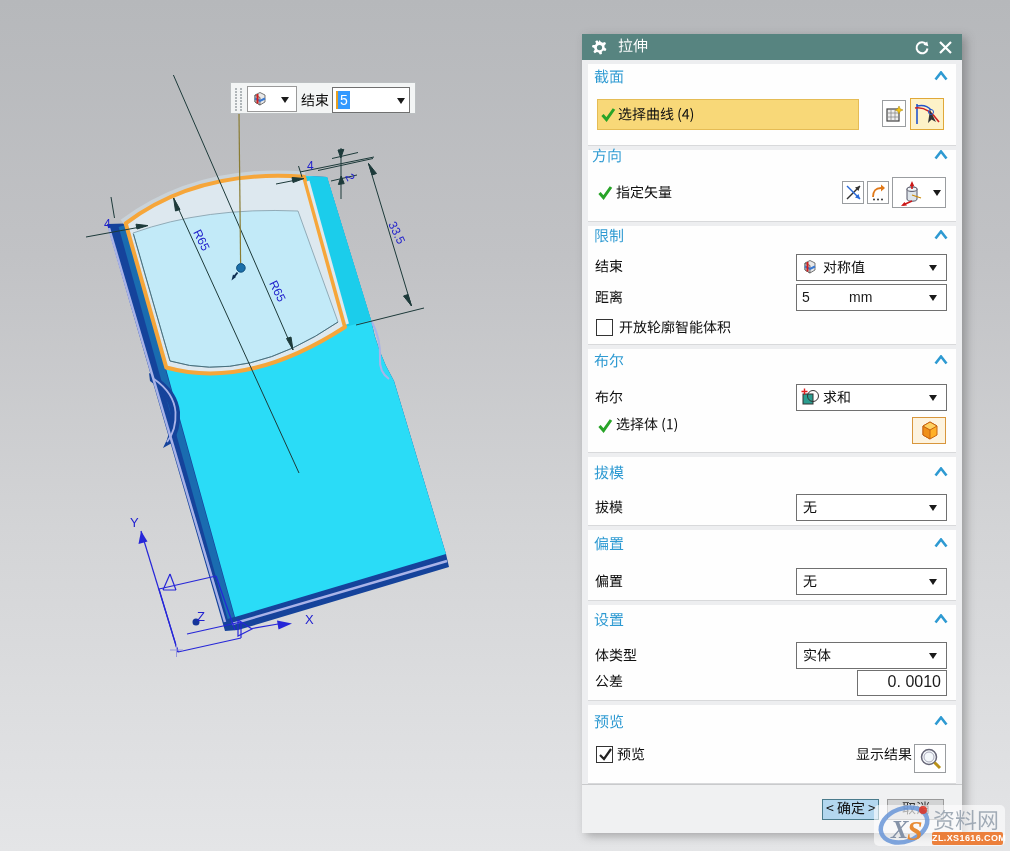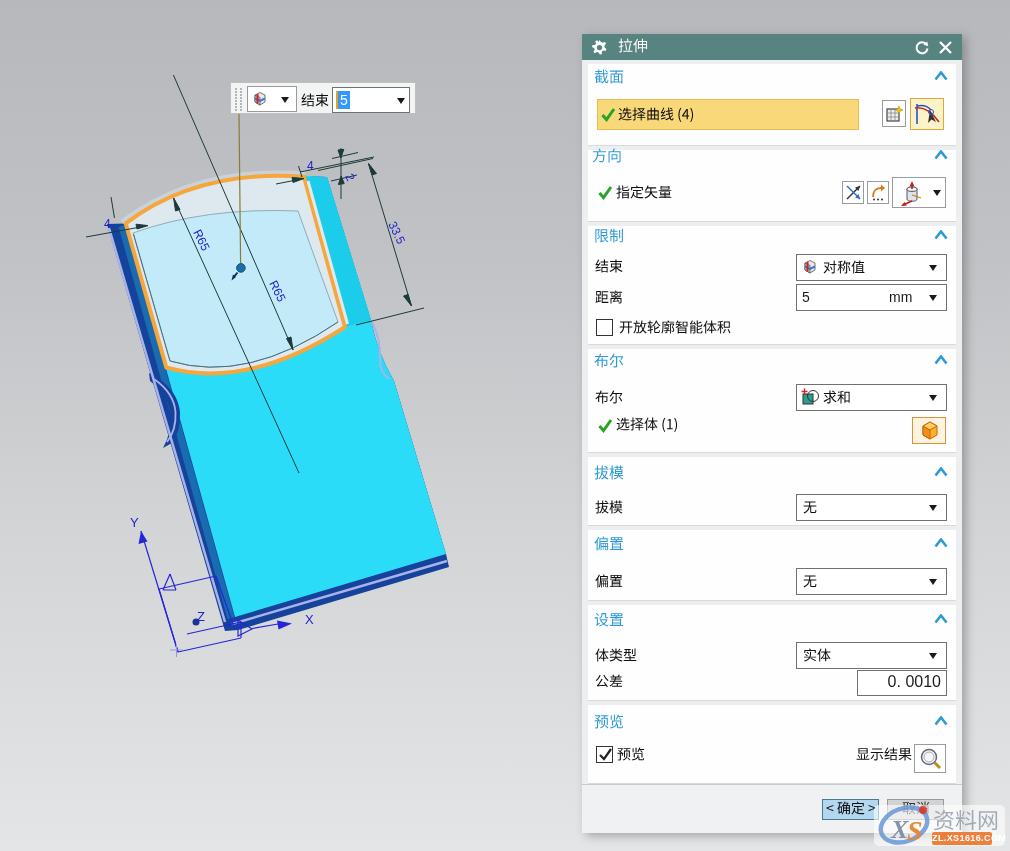--- a/index.html
+++ b/index.html
@@ -213,21 +213,21 @@
   </svg>
 <svg style="position:absolute;left:823px;top:260px" width="43" height="18" viewBox="0 0 43 18">
     <path transform="translate(0,12.3)" fill="#111" d="M7.0 -5.5C7.7 -4.5 8.3 -3.2 8.5 -2.4L9.5 -2.8C9.2 -3.7 8.6 -4.9 7.9 -5.9ZM1.3 -6.3C2.1 -5.6 3.0 -4.7 3.9 -3.7C3.0 -1.9 1.9 -0.6 0.6 0.2C0.9 0.4 1.2 0.8 1.4 1.1C2.7 0.2 3.8 -1.1 4.6 -2.8C5.2 -2.1 5.8 -1.3 6.1 -0.7L6.9 -1.5C6.5 -2.2 5.9 -3.1 5.1 -3.9C5.7 -5.5 6.2 -7.5 6.4 -9.7L5.8 -9.9L5.6 -9.9H1.0V-8.9H5.3C5.1 -7.4 4.7 -6.0 4.3 -4.8C3.6 -5.6 2.8 -6.3 2.0 -7.0ZM10.7 -11.8V-8.4H6.7V-7.4H10.7V-0.3C10.7 -0.1 10.6 0.0 10.4 0.0C10.1 0.0 9.4 0.0 8.5 0.0C8.6 0.3 8.8 0.8 8.8 1.1C10.0 1.1 10.7 1.1 11.1 0.9C11.6 0.7 11.7 0.4 11.7 -0.3V-7.4H13.4V-8.4H11.7V-11.8Z M21.2 -6.3C20.8 -4.5 20.3 -2.8 19.5 -1.7C19.7 -1.6 20.2 -1.3 20.3 -1.1C21.1 -2.4 21.8 -4.2 22.1 -6.1ZM24.9 -6.2C25.6 -4.6 26.2 -2.6 26.3 -1.3L27.3 -1.6C27.1 -2.9 26.5 -4.9 25.9 -6.4ZM21.4 -11.7C21.1 -9.9 20.5 -8.2 19.7 -6.9V-7.7H17.9V-10.2C18.6 -10.4 19.2 -10.6 19.7 -10.8L19.1 -11.6C18.1 -11.2 16.4 -10.8 14.9 -10.5C15.0 -10.3 15.1 -9.9 15.2 -9.7C15.7 -9.8 16.3 -9.9 16.9 -10.0V-7.7H14.8V-6.8H16.8C16.3 -5.2 15.3 -3.3 14.5 -2.3C14.6 -2.1 14.9 -1.7 15.0 -1.4C15.7 -2.3 16.4 -3.7 16.9 -5.1V1.1H17.9V-5.2C18.4 -4.6 18.9 -3.8 19.1 -3.4L19.7 -4.2C19.5 -4.5 18.3 -5.8 17.9 -6.2V-6.8H19.6L19.5 -6.7C19.8 -6.6 20.2 -6.3 20.4 -6.1C20.9 -6.9 21.4 -7.8 21.7 -8.9H23.1V-0.2C23.1 0.0 23.1 0.1 22.9 0.1C22.7 0.1 22.1 0.1 21.4 0.1C21.6 0.3 21.8 0.8 21.8 1.1C22.7 1.1 23.3 1.0 23.7 0.9C24.1 0.7 24.2 0.4 24.2 -0.2V-8.9H26.1C25.9 -8.4 25.6 -7.9 25.3 -7.4L26.3 -7.1C26.7 -7.9 27.1 -8.9 27.4 -9.8L26.7 -10.0L26.6 -9.9H22.1C22.2 -10.4 22.3 -11.0 22.5 -11.5Z M36.4 -11.8C36.3 -11.3 36.3 -10.8 36.2 -10.3H32.6V-9.4H36.0C36.0 -8.9 35.9 -8.5 35.8 -8.1H33.3V-0.2H32.0V0.7H41.4V-0.2H40.2V-8.1H36.7C36.8 -8.5 36.9 -8.9 37.0 -9.4H41.0V-10.3H37.3L37.5 -11.7ZM34.3 -0.2V-1.4H39.2V-0.2ZM34.3 -5.3H39.2V-4.1H34.3ZM34.3 -6.1V-7.3H39.2V-6.1ZM34.3 -3.3H39.2V-2.1H34.3ZM31.7 -11.7C31.0 -9.6 29.7 -7.5 28.4 -6.2C28.6 -5.9 28.9 -5.4 29.0 -5.1C29.4 -5.6 29.8 -6.1 30.2 -6.7V1.1H31.2V-8.2C31.8 -9.3 32.3 -10.3 32.7 -11.4Z"></path>
   </svg>
 <svg style="position:absolute;left:595px;top:290px" width="29" height="18" viewBox="0 0 29 18">
     <path transform="translate(0,12.3)" fill="#111" d="M2.1 -10.2H4.8V-7.8H2.1ZM7.7 -6.8H11.4V-4.0H7.7ZM13.2 -11.0H6.7V0.6H13.4V-0.5H7.7V-3.0H12.4V-7.8H7.7V-10.0H13.2ZM0.5 -0.5 0.8 0.5C2.2 0.1 4.2 -0.5 6.1 -1.0L6.0 -1.9L4.2 -1.5V-3.9H6.0V-4.9H4.2V-6.9H5.8V-11.2H1.2V-6.9H3.2V-1.2L2.1 -0.9V-5.5H1.2V-0.7Z M20.0 -11.6C20.2 -11.2 20.4 -10.8 20.5 -10.5H14.9V-9.5H27.1V-10.5H21.6C21.5 -10.9 21.2 -11.4 21.0 -11.9ZM18.1 -0.3C18.5 -0.5 19.0 -0.5 23.2 -1.0C23.4 -0.7 23.6 -0.5 23.7 -0.3L24.4 -0.8C24.1 -1.4 23.3 -2.4 22.7 -3.1L22.0 -2.7L22.7 -1.8L19.2 -1.4C19.7 -2.0 20.2 -2.6 20.6 -3.2H25.5V0.0C25.5 0.2 25.4 0.3 25.2 0.3C25.0 0.3 24.2 0.3 23.4 0.2C23.6 0.5 23.7 0.8 23.8 1.1C24.8 1.1 25.5 1.1 26.0 0.9C26.4 0.8 26.5 0.5 26.5 0.0V-4.2H21.1L21.7 -5.1H25.6V-9.1H24.6V-6.0H17.4V-9.1H16.4V-5.1H20.5C20.3 -4.8 20.1 -4.5 20.0 -4.2H15.5V1.1H16.5V-3.2H19.4C19.1 -2.7 18.8 -2.3 18.6 -2.1C18.3 -1.7 18.1 -1.4 17.8 -1.3C17.9 -1.1 18.1 -0.5 18.1 -0.3ZM22.8 -9.3C22.4 -8.9 21.8 -8.6 21.2 -8.2C20.4 -8.6 19.6 -8.9 18.9 -9.3L18.5 -8.8C19.1 -8.5 19.8 -8.1 20.4 -7.8C19.6 -7.4 18.8 -7.0 18.1 -6.8C18.2 -6.6 18.5 -6.3 18.6 -6.1C19.4 -6.5 20.3 -6.9 21.2 -7.4C22.0 -7.0 22.8 -6.6 23.3 -6.2L23.8 -6.8C23.3 -7.1 22.6 -7.5 21.9 -7.9C22.5 -8.2 23.0 -8.6 23.5 -9.0Z"></path>
   </svg>
 <div class="abs" style="left:796px;top:284px;width:151px;height:27px;background:#fff;border:1px solid #707070"></div>
 <div class="darr" style="left:929px;top:295px"></div>
 <div class="lbl" style="left:802px;top:289px">5</div>
-<div class="lbl" style="left:889px;top:289px">mm</div>
+<div class="lbl" style="left:849px;top:289px">mm</div>
 <div class="cb" style="left:596px;top:319px"></div>
 <svg style="position:absolute;left:619px;top:320px" width="113" height="18" viewBox="0 0 113 18">
     <path transform="translate(0,12.3)" fill="#111" d="M9.1 -9.8V-5.9H5.2V-6.5V-9.8ZM0.7 -5.9V-4.8H4.0C3.8 -2.9 3.1 -1.1 0.8 0.4C1.0 0.6 1.4 0.9 1.6 1.2C4.2 -0.5 4.9 -2.6 5.1 -4.8H9.1V1.1H10.2V-4.8H13.3V-5.9H10.2V-9.8H12.9V-10.8H1.2V-9.8H4.1V-6.5L4.1 -5.9Z M16.9 -11.5C17.1 -10.9 17.5 -10.1 17.6 -9.6L18.6 -9.9C18.4 -10.4 18.1 -11.2 17.8 -11.8ZM14.6 -9.5V-8.5H16.3V-5.6C16.3 -3.6 16.1 -1.4 14.3 0.4C14.6 0.6 15.0 0.9 15.1 1.1C17.0 -0.9 17.3 -3.3 17.3 -5.6V-5.7H19.2C19.1 -1.8 19.0 -0.5 18.8 -0.2C18.7 0.0 18.5 0.0 18.3 0.0C18.1 0.0 17.6 0.0 17.0 -0.0C17.2 0.3 17.3 0.7 17.3 1.0C17.9 1.0 18.5 1.0 18.8 1.0C19.2 0.9 19.4 0.8 19.7 0.5C20.0 0.0 20.1 -1.6 20.2 -6.2C20.2 -6.3 20.2 -6.7 20.2 -6.7H17.3V-8.5H20.8V-9.5ZM22.8 -8.2H25.4C25.1 -6.4 24.7 -4.9 24.0 -3.6C23.4 -4.9 23.0 -6.4 22.7 -8.0ZM22.6 -11.8C22.1 -9.4 21.4 -7.0 20.2 -5.5C20.5 -5.3 20.9 -4.9 21.0 -4.7C21.4 -5.2 21.8 -5.8 22.1 -6.5C22.4 -5.0 22.8 -3.7 23.4 -2.6C22.6 -1.4 21.5 -0.4 20.0 0.2C20.2 0.4 20.6 0.9 20.6 1.1C22.1 0.4 23.1 -0.5 24.0 -1.6C24.7 -0.4 25.7 0.5 26.9 1.1C27.0 0.8 27.4 0.4 27.6 0.2C26.3 -0.4 25.4 -1.3 24.6 -2.5C25.5 -4.0 26.1 -5.9 26.4 -8.2H27.5V-9.1H23.1C23.3 -9.9 23.5 -10.8 23.6 -11.6Z M37.0 -11.8C36.4 -10.1 35.2 -8.1 33.2 -6.6C33.5 -6.4 33.8 -6.1 34.0 -5.8C35.5 -7.1 36.6 -8.6 37.4 -10.0C38.3 -8.4 39.5 -6.9 40.7 -6.0C40.9 -6.2 41.2 -6.6 41.5 -6.8C40.2 -7.7 38.7 -9.4 37.9 -11.1L38.1 -11.6ZM39.4 -6.0C38.6 -5.3 37.3 -4.5 36.2 -3.9V-6.6H35.2V-0.8C35.2 0.4 35.5 0.7 36.9 0.7C37.2 0.7 39.0 0.7 39.3 0.7C40.5 0.7 40.8 0.2 40.9 -1.7C40.6 -1.8 40.2 -2.0 40.0 -2.1C39.9 -0.5 39.8 -0.2 39.2 -0.2C38.8 -0.2 37.3 -0.2 37.0 -0.2C36.3 -0.2 36.2 -0.3 36.2 -0.8V-2.8C37.5 -3.4 39.0 -4.3 40.2 -5.1ZM29.1 -4.6C29.2 -4.8 29.7 -4.8 30.1 -4.8H31.2V-2.8L28.6 -2.3L28.8 -1.3L31.2 -1.8V1.1H32.2V-2.0L33.9 -2.3L33.8 -3.2L32.2 -3.0V-4.8H33.6V-5.8H32.2V-8.0H31.2V-5.8H30.0C30.4 -6.8 30.8 -7.9 31.1 -9.1H33.6V-10.1H31.4C31.5 -10.6 31.6 -11.1 31.7 -11.6L30.7 -11.8C30.6 -11.2 30.5 -10.7 30.4 -10.1H28.7V-9.1H30.2C29.9 -8.0 29.6 -7.0 29.4 -6.7C29.2 -6.0 29.0 -5.6 28.8 -5.5C28.9 -5.3 29.1 -4.8 29.1 -4.6Z M46.4 -6.3H49.2V-5.3H46.4ZM45.6 -7.0V-4.7H50.1V-7.0ZM46.9 -9.3C47.1 -9.0 47.2 -8.7 47.4 -8.4H45.0V-7.6H50.6V-8.4H48.5C48.4 -8.8 48.1 -9.2 47.9 -9.6ZM49.6 -4.0 49.4 -4.0H45.3V-3.3H48.6C48.2 -3.0 47.8 -2.7 47.4 -2.6V-2.0L44.7 -1.9L44.8 -1.0L47.4 -1.2V0.0C47.4 0.2 47.3 0.2 47.2 0.2C47.0 0.2 46.4 0.2 45.8 0.2C45.9 0.4 46.0 0.7 46.1 1.0C46.9 1.0 47.5 1.0 47.9 0.8C48.2 0.7 48.3 0.5 48.3 0.1V-1.3L50.7 -1.4L50.7 -2.2L48.3 -2.1V-2.3C49.1 -2.6 49.8 -3.1 50.4 -3.6L49.8 -4.1ZM51.1 -8.8V1.1H52.0V-7.9H54.0C53.7 -7.0 53.3 -6.0 52.8 -5.0C53.9 -4.0 54.2 -3.1 54.2 -2.5C54.2 -2.0 54.2 -1.7 53.9 -1.6C53.8 -1.5 53.6 -1.4 53.4 -1.4C53.2 -1.4 52.9 -1.4 52.5 -1.5C52.7 -1.2 52.8 -0.8 52.8 -0.5C53.1 -0.5 53.5 -0.5 53.8 -0.5C54.1 -0.6 54.4 -0.7 54.6 -0.8C55.0 -1.1 55.2 -1.6 55.2 -2.4C55.2 -3.2 54.9 -4.1 53.8 -5.2C54.3 -6.2 54.9 -7.4 55.3 -8.4L54.6 -8.8L54.5 -8.8ZM48.5 -11.6C48.7 -11.3 48.8 -10.9 49.0 -10.6H43.5V-6.3C43.5 -4.2 43.5 -1.4 42.4 0.6C42.7 0.7 43.1 1.0 43.3 1.2C44.4 -1.0 44.5 -4.1 44.5 -6.3V-9.7H55.3V-10.6H50.2C50.0 -11.0 49.8 -11.5 49.5 -11.8Z M64.6 -9.7H67.5V-6.7H64.6ZM63.6 -10.6V-5.7H68.5V-10.6ZM59.8 -1.7H66.3V-0.3H59.8ZM59.8 -2.5V-3.8H66.3V-2.5ZM58.7 -4.7V1.1H59.8V0.6H66.3V1.1H67.4V-4.7ZM58.3 -11.8C58.0 -10.8 57.4 -9.7 56.7 -9.0C56.9 -8.9 57.3 -8.6 57.5 -8.5C57.8 -8.8 58.1 -9.3 58.4 -9.7H59.6V-8.9L59.6 -8.4H56.7V-7.5H59.4C59.1 -6.7 58.4 -5.8 56.6 -5.1C56.8 -4.9 57.1 -4.6 57.2 -4.3C58.7 -5.0 59.6 -5.8 60.0 -6.6C60.7 -6.1 61.8 -5.4 62.2 -5.0L62.9 -5.8C62.5 -6.0 60.9 -7.0 60.4 -7.3L60.4 -7.5H63.0V-8.4H60.6L60.6 -8.9V-9.7H62.7V-10.6H58.9C59.0 -10.9 59.1 -11.3 59.2 -11.6Z M75.4 -5.9V-4.7H72.4V-5.9ZM71.4 -6.8V1.1H72.4V-1.8H75.4V-0.1C75.4 0.1 75.3 0.1 75.1 0.1C74.9 0.1 74.3 0.1 73.7 0.1C73.8 0.4 74.0 0.8 74.0 1.1C74.9 1.1 75.5 1.1 75.9 0.9C76.3 0.7 76.4 0.4 76.4 -0.1V-6.8ZM72.4 -3.9H75.4V-2.6H72.4ZM82.0 -10.7C81.2 -10.3 80.0 -9.8 78.8 -9.4V-11.7H77.7V-7.1C77.7 -5.9 78.1 -5.6 79.4 -5.6C79.7 -5.6 81.5 -5.6 81.8 -5.6C82.9 -5.6 83.2 -6.1 83.4 -7.8C83.1 -7.9 82.6 -8.0 82.4 -8.2C82.4 -6.8 82.3 -6.6 81.7 -6.6C81.3 -6.6 79.8 -6.6 79.5 -6.6C78.9 -6.6 78.8 -6.7 78.8 -7.1V-8.5C80.1 -8.9 81.6 -9.4 82.7 -9.9ZM82.2 -4.5C81.4 -3.9 80.0 -3.4 78.8 -3.0V-5.2H77.7V-0.5C77.7 0.7 78.1 1.0 79.4 1.0C79.7 1.0 81.6 1.0 81.9 1.0C83.1 1.0 83.4 0.5 83.5 -1.4C83.2 -1.5 82.8 -1.6 82.5 -1.8C82.5 -0.2 82.4 0.1 81.8 0.1C81.4 0.1 79.8 0.1 79.5 0.1C78.9 0.1 78.8 -0.0 78.8 -0.5V-2.1C80.2 -2.5 81.8 -3.1 82.9 -3.7ZM71.2 -7.7C71.5 -7.9 72.0 -7.9 75.8 -8.2C75.9 -7.9 76.0 -7.7 76.1 -7.5L77.0 -7.9C76.7 -8.7 76.0 -10.0 75.2 -10.9L74.4 -10.6C74.7 -10.1 75.1 -9.5 75.4 -9.0L72.3 -8.8C72.9 -9.6 73.5 -10.5 74.0 -11.5L72.9 -11.8C72.5 -10.7 71.7 -9.6 71.5 -9.3C71.2 -9.0 71.0 -8.8 70.8 -8.8C70.9 -8.5 71.1 -8.0 71.2 -7.7Z M87.5 -11.7C86.8 -9.6 85.7 -7.5 84.4 -6.1C84.6 -5.9 84.9 -5.3 85.0 -5.1C85.5 -5.6 85.9 -6.1 86.2 -6.7V1.1H87.2V-8.5C87.7 -9.4 88.1 -10.4 88.5 -11.4ZM89.8 -2.5V-1.5H92.1V1.0H93.2V-1.5H95.4V-2.5H93.2V-7.3C94.0 -4.9 95.4 -2.5 96.8 -1.2C97.0 -1.5 97.4 -1.8 97.6 -2.0C96.1 -3.2 94.7 -5.6 93.8 -7.9H97.4V-8.9H93.2V-11.7H92.1V-8.9H88.2V-7.9H91.5C90.6 -5.5 89.2 -3.2 87.6 -1.9C87.9 -1.8 88.2 -1.4 88.4 -1.1C89.9 -2.5 91.2 -4.8 92.1 -7.3V-2.5Z M108.6 -2.9C109.4 -1.7 110.1 -0.0 110.4 1.0L111.4 0.6C111.1 -0.4 110.3 -2.0 109.6 -3.2ZM105.8 -3.2C105.4 -1.8 104.7 -0.4 103.8 0.5C104.0 0.6 104.5 1.0 104.7 1.1C105.6 0.1 106.4 -1.4 106.8 -3.0ZM105.8 -9.8H109.8V-5.6H105.8ZM104.8 -10.8V-4.6H110.8V-10.8ZM103.6 -11.6C102.4 -11.2 100.3 -10.8 98.5 -10.5C98.6 -10.3 98.8 -9.9 98.8 -9.7C99.5 -9.8 100.3 -9.9 101.1 -10.0V-7.7H98.6V-6.8H101.0C100.4 -5.2 99.4 -3.3 98.4 -2.3C98.6 -2.1 98.9 -1.6 99.0 -1.3C99.8 -2.2 100.5 -3.6 101.1 -5.1V1.1H102.1V-5.4C102.7 -4.6 103.3 -3.6 103.6 -3.1L104.2 -4.0C104.0 -4.4 102.6 -6.0 102.1 -6.5V-6.8H104.3V-7.7H102.1V-10.2C102.9 -10.4 103.6 -10.6 104.2 -10.8Z"></path>
   </svg>
 <div class="wht" style="top:349px;height:104px"></div>
 <svg style="position:absolute;left:594px;top:353px" width="31" height="19" viewBox="0 0 31 19">
     <path transform="translate(0,13.2)" fill="#2e9ad2" d="M6.0 -12.6C5.8 -11.8 5.5 -11.1 5.2 -10.3H0.9V-9.2H4.7C3.7 -7.2 2.3 -5.4 0.5 -4.1C0.7 -3.9 1.0 -3.4 1.1 -3.2C1.9 -3.7 2.7 -4.4 3.3 -5.1V-0.2H4.5V-5.4H7.6V1.2H8.8V-5.4H12.2V-1.6C12.2 -1.4 12.1 -1.4 11.8 -1.3C11.6 -1.3 10.7 -1.3 9.8 -1.4C9.9 -1.1 10.1 -0.7 10.1 -0.3C11.4 -0.3 12.2 -0.3 12.7 -0.5C13.2 -0.7 13.3 -1.0 13.3 -1.6V-6.5H12.2H8.8V-8.5H7.6V-6.5H4.4C5.0 -7.3 5.5 -8.2 5.9 -9.2H14.1V-10.3H6.4C6.7 -11.0 6.9 -11.7 7.1 -12.3Z M18.9 -6.2C18.2 -4.5 17.1 -2.8 15.8 -1.7C16.1 -1.6 16.6 -1.2 16.8 -1.0C18.1 -2.2 19.3 -4.0 20.1 -5.9ZM25.1 -5.7C26.2 -4.2 27.5 -2.2 28.1 -1.0L29.2 -1.5C28.6 -2.8 27.2 -4.7 26.1 -6.2ZM19.4 -12.6C18.6 -10.3 17.1 -8.1 15.5 -6.7C15.8 -6.5 16.4 -6.2 16.6 -6.0C17.4 -6.8 18.2 -7.8 18.9 -8.9H22.0V-0.3C22.0 -0.0 21.9 0.0 21.7 0.0C21.4 0.1 20.4 0.1 19.4 0.0C19.6 0.4 19.7 0.9 19.8 1.2C21.1 1.2 22.0 1.2 22.5 1.0C23.0 0.8 23.2 0.5 23.2 -0.3V-8.9H27.6C27.3 -8.0 26.8 -7.2 26.4 -6.6L27.4 -6.2C28.0 -7.1 28.8 -8.5 29.3 -9.7L28.4 -10.0L28.2 -10.0H19.5C19.9 -10.7 20.3 -11.5 20.6 -12.3Z"></path>
   </svg>
 <svg class="abs" style="left:934px;top:355px" width="14" height="10" viewBox="0 0 14 10">
     <path fill="none" stroke="#2e9ad2" stroke-width="2.6" d="M1.5 8.5 L7 1.5 L12.5 8.5"></path>
@@ -345,12 +345,12 @@
 <div class="abs" style="left:874px;top:805px;width:131px;height:41px;background:rgba(255,255,255,0.6);border-radius:5px"></div>
 <svg class="abs" style="left:876px;top:802px" width="62" height="48" viewBox="0 0 62 48">
 <ellipse cx="28" cy="23" rx="24" ry="16.5" fill="none" stroke="#6090d6" stroke-width="4.5" opacity="0.8" transform="rotate(-20 28 23)"></ellipse>
 <circle cx="47" cy="8" r="4" fill="#e03020" opacity="0.85"></circle>
 <text x="15" y="36" font-size="26" font-style="italic" font-weight="bold" font-family="Liberation Serif" fill="#7c8ba2" opacity="0.92">X</text>
 <text x="31" y="38" font-size="28" font-style="italic" font-weight="bold" font-family="Liberation Serif" fill="#e8862a" opacity="0.95">S</text>
 </svg>
 <svg style="position:absolute;left:933px;top:809px" width="67" height="28" viewBox="0 0 67 28">
     <path transform="translate(0,19.4)" fill="#9aa5b0" fill-opacity="0.93" d="M1.9 -16.5C3.5 -15.9 5.5 -14.9 6.5 -14.1L7.3 -15.4C6.3 -16.2 4.3 -17.1 2.7 -17.7ZM1.1 -10.9 1.6 -9.4C3.3 -10.0 5.6 -10.7 7.7 -11.4L7.5 -12.9C5.1 -12.1 2.7 -11.4 1.1 -10.9ZM4.0 -8.2V-2.0H5.6V-6.6H16.5V-2.2H18.3V-8.2ZM10.4 -6.0C9.8 -2.4 8.1 -0.4 1.1 0.4C1.4 0.8 1.7 1.4 1.8 1.8C9.3 0.7 11.3 -1.6 12.0 -6.0ZM11.4 -1.6C14.1 -0.7 17.8 0.7 19.6 1.7L20.6 0.3C18.7 -0.7 15.0 -2.0 12.3 -2.9ZM10.6 -18.4C10.1 -16.9 9.0 -15.0 7.1 -13.7C7.5 -13.5 8.1 -13.0 8.3 -12.6C9.3 -13.4 10.0 -14.3 10.6 -15.2H13.2C12.6 -12.8 11.1 -10.8 7.2 -9.8C7.5 -9.5 7.9 -9.0 8.1 -8.6C11.1 -9.5 12.8 -10.9 13.9 -12.7C15.3 -10.8 17.4 -9.4 19.9 -8.7C20.1 -9.2 20.5 -9.7 20.9 -10.0C18.1 -10.6 15.8 -12.1 14.5 -14.0C14.7 -14.4 14.8 -14.8 14.9 -15.2H18.2C17.9 -14.4 17.5 -13.7 17.2 -13.2L18.6 -12.8C19.2 -13.6 19.8 -15.0 20.4 -16.2L19.2 -16.5L18.9 -16.4H11.4C11.7 -17.0 12.0 -17.6 12.2 -18.2Z M23.2 -16.8C23.8 -15.2 24.3 -13.2 24.4 -11.9L25.7 -12.2C25.5 -13.5 25.0 -15.6 24.4 -17.1ZM30.3 -17.2C30.0 -15.7 29.3 -13.5 28.8 -12.2L29.9 -11.8C30.5 -13.1 31.2 -15.1 31.7 -16.8ZM33.4 -15.8C34.6 -15.0 36.1 -13.8 36.8 -13.0L37.7 -14.2C37.0 -15.0 35.5 -16.2 34.2 -16.9ZM32.2 -10.2C33.5 -9.5 35.1 -8.4 35.9 -7.6L36.7 -8.9C35.9 -9.7 34.3 -10.7 33.0 -11.4ZM23.0 -11.1V-9.5H26.1C25.3 -7.1 24.0 -4.2 22.7 -2.7C23.0 -2.2 23.4 -1.5 23.5 -1.1C24.6 -2.5 25.7 -4.9 26.6 -7.3V1.7H28.1V-7.3C28.9 -6.1 29.9 -4.4 30.3 -3.6L31.4 -4.9C31.0 -5.6 28.8 -8.5 28.1 -9.2V-9.5H31.7V-11.1H28.1V-18.4H26.6V-11.1ZM31.7 -4.5 32.0 -2.9 38.8 -4.2V1.7H40.4V-4.5L43.3 -5.0L43.0 -6.5L40.4 -6.0V-18.5H38.8V-5.8Z M48.3 -11.8C49.3 -10.6 50.3 -9.2 51.3 -7.7C50.5 -5.4 49.3 -3.4 47.8 -1.9C48.1 -1.7 48.8 -1.3 49.1 -1.0C50.4 -2.4 51.5 -4.2 52.3 -6.3C53.0 -5.2 53.6 -4.3 54.1 -3.5L55.1 -4.5C54.6 -5.5 53.8 -6.7 53.0 -7.9C53.6 -9.7 54.0 -11.7 54.4 -13.9L52.9 -14.1C52.6 -12.4 52.3 -10.9 51.9 -9.4C51.0 -10.6 50.1 -11.7 49.3 -12.7ZM54.6 -11.8C55.6 -10.6 56.7 -9.1 57.6 -7.7C56.8 -5.3 55.6 -3.3 53.9 -1.8C54.3 -1.6 55.0 -1.1 55.2 -0.8C56.6 -2.3 57.8 -4.0 58.6 -6.2C59.4 -4.9 60.0 -3.8 60.4 -2.8L61.6 -3.8C61.1 -4.9 60.2 -6.4 59.2 -7.9C59.8 -9.7 60.3 -11.7 60.6 -13.9L59.1 -14.0C58.9 -12.4 58.6 -10.9 58.2 -9.4C57.4 -10.5 56.5 -11.6 55.7 -12.6ZM45.9 -17.2V1.7H47.6V-15.6H62.5V-0.4C62.5 -0.0 62.3 0.1 61.9 0.1C61.5 0.1 60.0 0.1 58.6 0.1C58.8 0.5 59.1 1.3 59.2 1.7C61.2 1.7 62.4 1.7 63.1 1.4C63.8 1.1 64.1 0.6 64.1 -0.4V-17.2Z"></path>
   </svg>
-<div class="abs" style="left:932px;top:832px;width:60px;height:13px;background:rgba(234,112,34,0.88);border-radius:2px;color:#fff;font-size:9px;font-weight:bold;letter-spacing:0.4px;line-height:13px;text-align:left">ZL.XS1616.COM</div>
+<div class="abs" style="left:932px;top:832px;width:71px;height:13px;background:rgba(234,112,34,0.88);border-radius:2px;color:#fff;font-size:9px;font-weight:bold;letter-spacing:0.4px;line-height:13px;text-align:left">ZL.XS1616.COM</div>
 </body></html>

